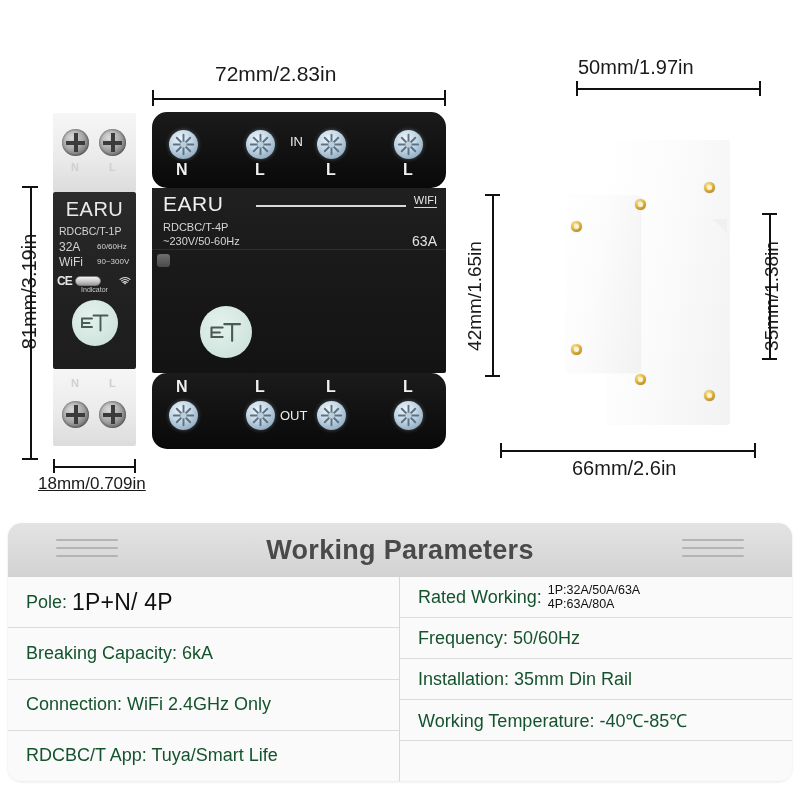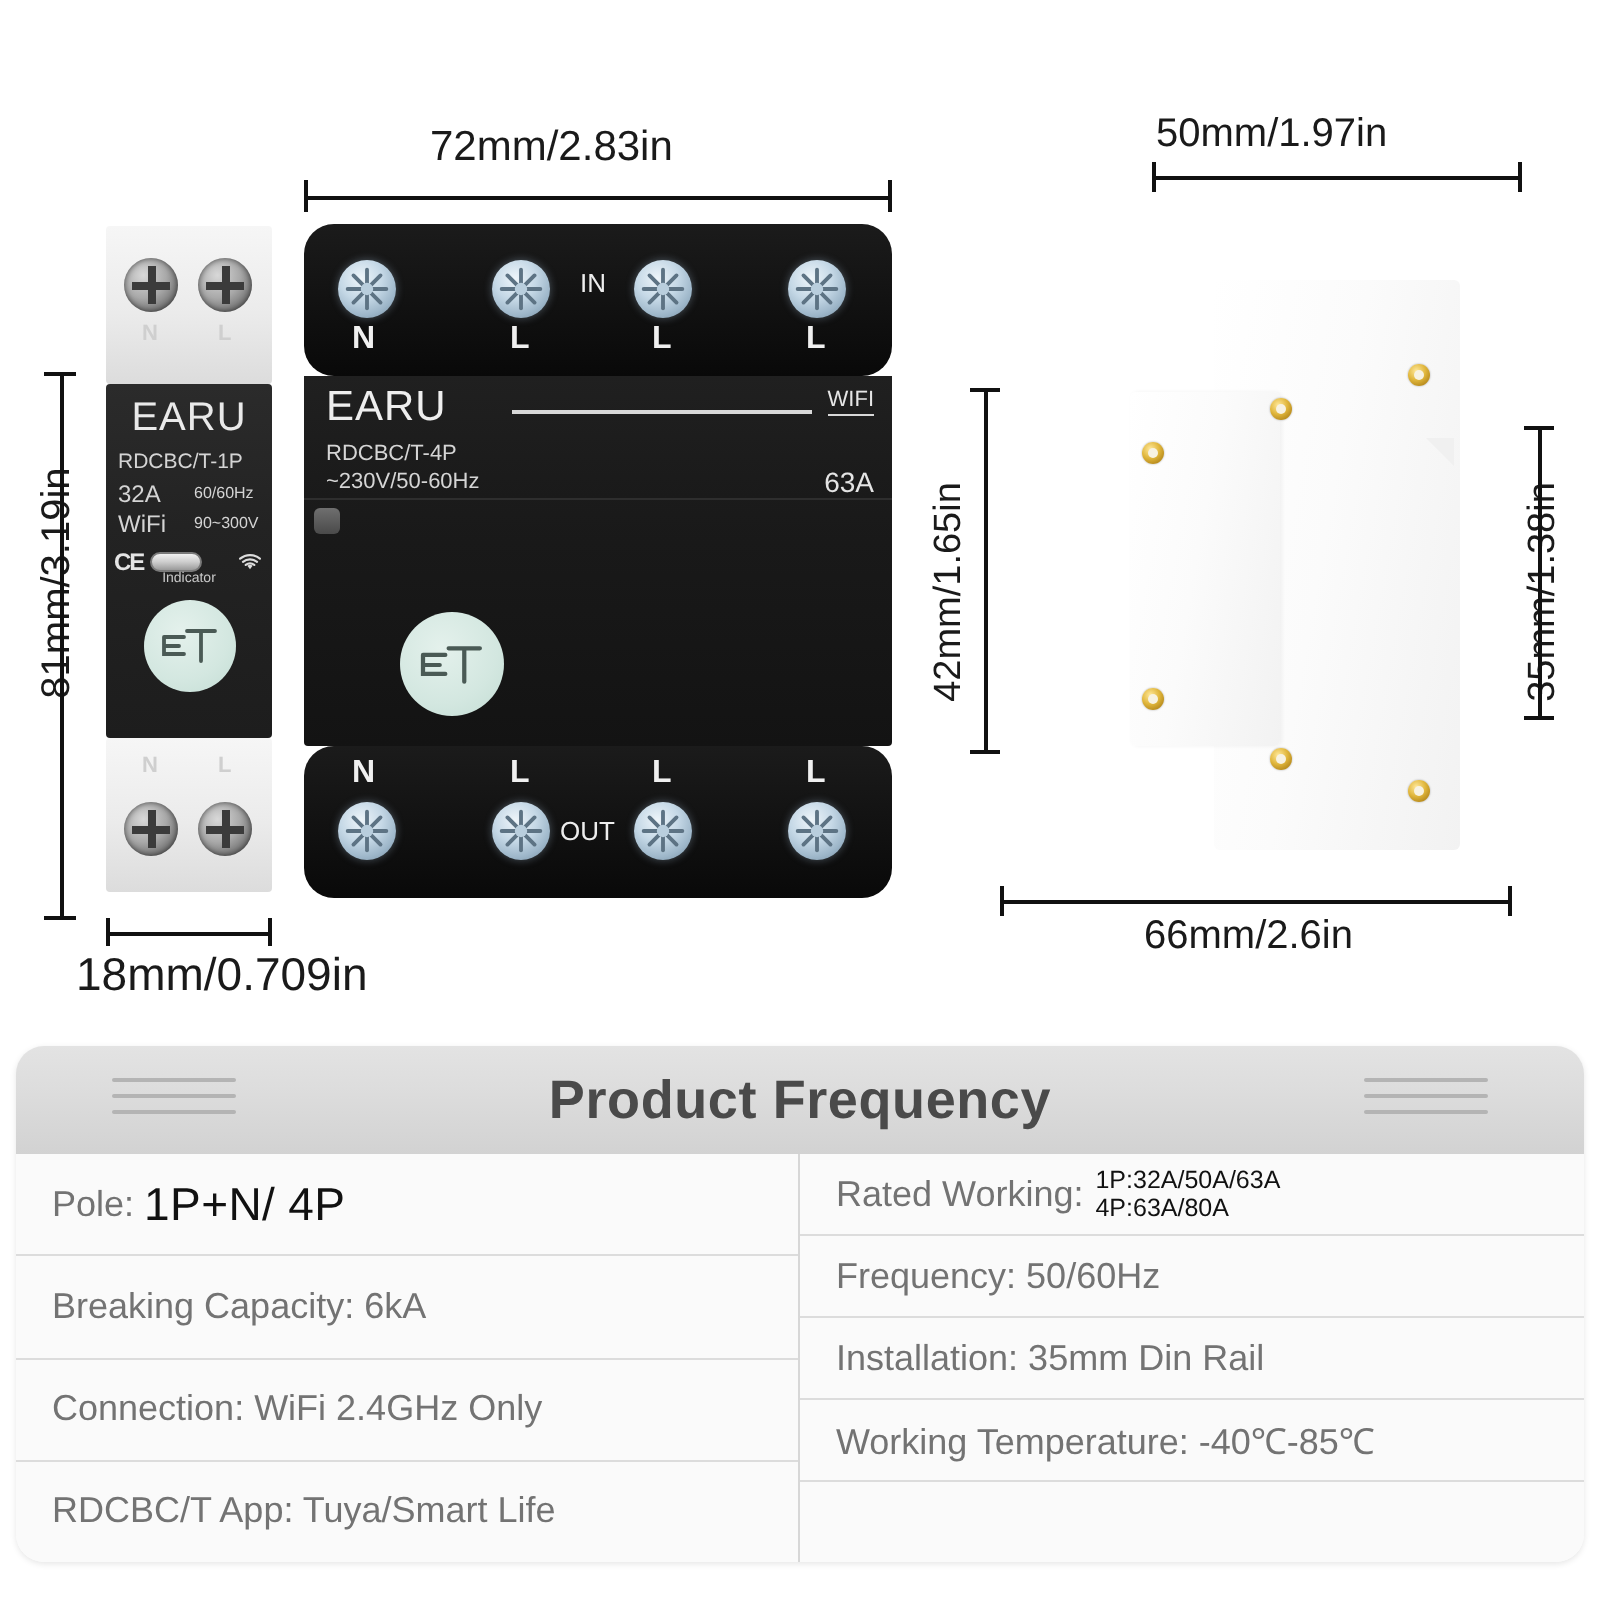--- a/index.html
+++ b/index.html
@@ -180,21 +180,21 @@
   .prow {
     flex:1; display:flex; align-items:center;
     padding-left:18px; padding-right:8px;
     border-bottom:1px solid #dcdcdc;
     background:#fafafa;
     font-size:18px; color:#111;
     min-height:0;
   }
   .prow:last-child { border-bottom:none;text-align:center; }
   .prow.blank { background:#fafafa; }
-  .pk { font-size:18px; color:#737373; }
+  .pk { font-size:18px; color:#14532d; }
   .pv { font-size:20px; color:#111; margin-left:5px; font-weight:400; }
   .pv-big { font-size:23px; letter-spacing:.2px; }
   .stacked { display:flex; flex-direction:column; line-height:1.12; margin-left:6px; }
   .stacked span { font-size:12.5px; color:#111; }
 </style>
 </head>
 <body>
 
 <div id="stage">
 
@@ -390,21 +390,21 @@
   <div class="tick-v" style="left:444px;top:90px;height:16px;"></div>
 
   <div class="dim-label rot90" style="left:-31px;top:280px;width:120px;text-align:center;font-size:20px;">81mm/3.19in</div>
   <div class="dim-line-v" style="left:30px;top:186px;height:272px;"></div>
   <div class="tick-h" style="left:22px;top:186px;width:16px;"></div>
   <div class="tick-h" style="left:22px;top:458px;width:16px;"></div>
 
   <div class="dim-line-h" style="left:53px;top:466px;width:83px;"></div>
   <div class="tick-v" style="left:53px;top:459px;height:14px;"></div>
   <div class="tick-v" style="left:134px;top:459px;height:14px;"></div>
-  <div class="dim-label" style="left:38px;top:474px;font-size:23px;">18mm/0.709in</div>
+  <div class="dim-label" style="left:38px;top:474px;font-size:17px;text-decoration:underline;">18mm/0.709in</div>
 
   <div class="dim-label" style="left:578px;top:56px;font-size:20px;text-align:right;">50mm/1.97in</div>
   <div class="dim-line-h" style="left:576px;top:88px;width:185px;"></div>
   <div class="tick-v" style="left:576px;top:81px;height:15px;"></div>
   <div class="tick-v" style="left:759px;top:81px;height:15px;"></div>
 
   <div class="dim-label rot90" style="left:415px;top:285px;width:120px;text-align:center;font-size:19px;">42mm/1.65in</div>
   <div class="dim-line-v" style="left:492px;top:194px;height:181px;"></div>
   <div class="tick-h" style="left:485px;top:194px;width:15px;"></div>
   <div class="tick-h" style="left:485px;top:375px;width:15px;"></div>
@@ -419,21 +419,21 @@
   <div class="tick-v" style="left:754px;top:443px;height:15px;"></div>
   <div class="dim-label" style="left:572px;top:457px;font-size:20px;">66mm/2.6in</div>
 
   <div id="params">
     <div id="params-head">
       <div id="deco-left" class="deco-lines">
         <span></span>
           <span></span>
           <span></span>
       </div>
-      <div id="params-title">Product Frequency</div>
+      <div id="params-title">Working Parameters</div>
       <div id="deco-right" class="deco-lines">
         <span></span>
           <span></span>
           <span></span>
       </div>
     </div>
 
     <div id="params-body">
       <div class="pcol" id="pcol-left">
         <div class="prow">

